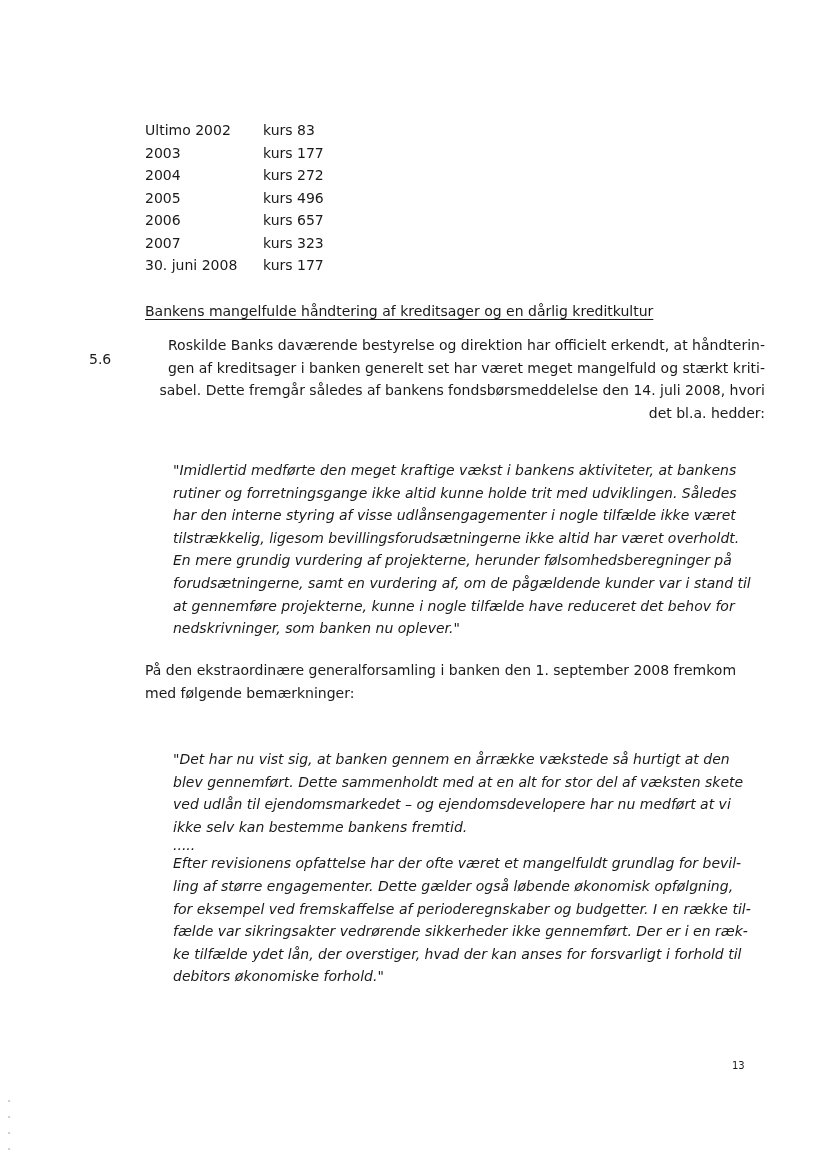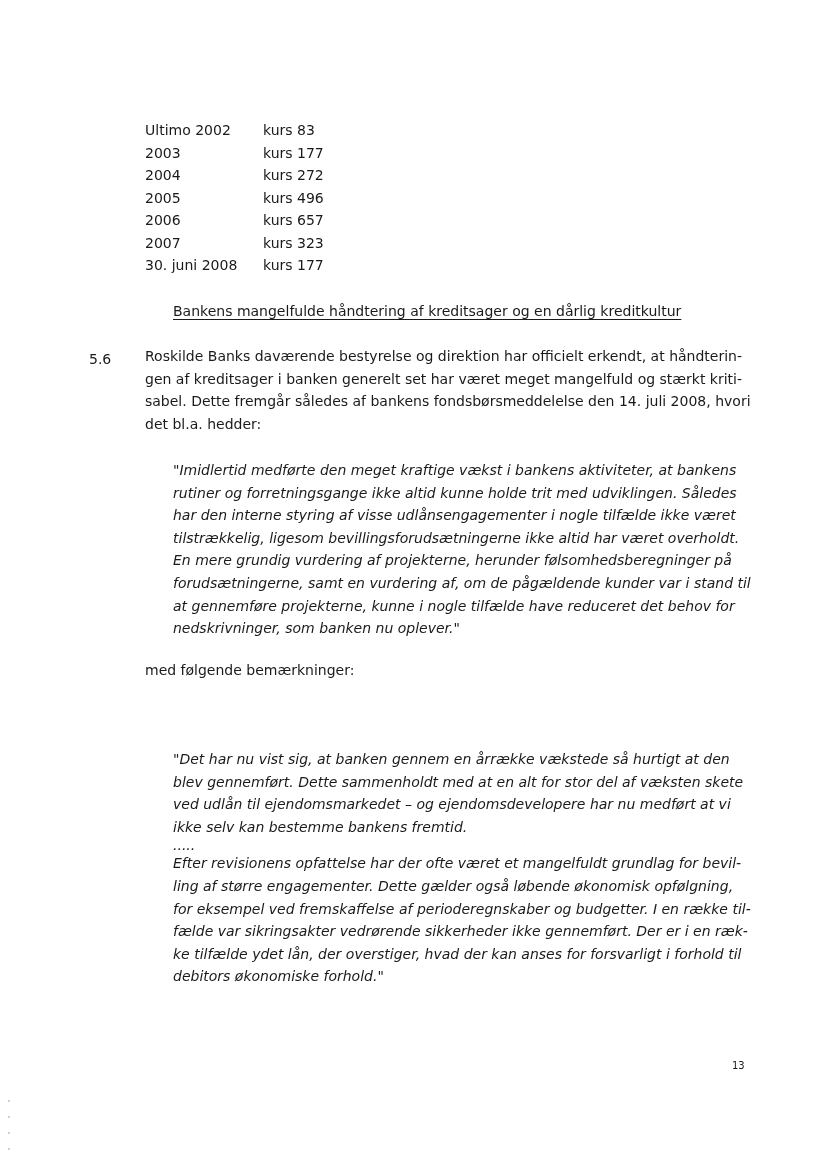--- a/index.html
+++ b/index.html
@@ -5,21 +5,21 @@
     html, body { margin: 0; padding: 0; background: #ffffff; }
     body {
       width: 826px; height: 1169px; position: relative; overflow: hidden;
       font-family: "DejaVu Sans", sans-serif; color: #1a1a1a;
     }
     .price-table { position: absolute; left: 145px; top: 119px; }
     .price-row { display: flex; height: 22.5px; font-size: 14px; line-height: 22.5px; }
     .price-year { width: 118px; }
     .section-head { position: absolute; left: 89px; top: 303px; font-size: 14px; display: flex; }
     .section-num { width: 56px; margin-top: 48px; }
-    .section-title { text-decoration: underline; text-underline-offset: 3px; margin-left: 28px; }
+    .section-title { text-decoration: underline; text-underline-offset: 3px; }
     .para { position: absolute; left: 145px; width: 620px; font-size: 14px; line-height: 22.5px; }
     .quote { position: absolute; left: 173px; width: 592px; font-size: 14px; line-height: 22.6px; font-style: italic; }
     .line { white-space: nowrap; display: block; }
     .it { font-style: italic; }
     .page-number { position: absolute; left: 732px; top: 1060px; font-size: 10px; font-weight: normal; }
     .margin-marks { position: absolute; left: 8px; top: 1100px; width: 3px; }
     .margin-marks span { display: block; width: 2px; height: 2px; background: #cfcfcf; margin-bottom: 14px; }
   </style>
 </head>
 <body>
@@ -53,39 +53,40 @@
       <span class="price-year">30. juni 2008</span>
       <span>kurs 177</span>
     </div>
 </div>
 
 <div class="section-head">
   <span class="section-num">5.6</span>
   <span class="section-title">Bankens mangelfulde håndtering af kreditsager og en dårlig kreditkultur</span>
 </div>
 
-<div class="para" style="top:345px;">
+<div class="para" style="top:334px;text-align:right;">
   <span class="line">Roskilde Banks daværende bestyrelse og direktion har officielt erkendt, at håndterin-</span>
   <span class="line">gen af kreditsager i banken generelt set har været meget mangelfuld og stærkt kriti-</span>
   <span class="line">sabel. Dette fremgår således af bankens fondsbørsmeddelelse den 14. juli 2008, hvori</span>
   <span class="line">det bl.a. hedder:</span>
 </div>
 
 <div class="quote" style="top:459px;">
   <span class="line">"Imidlertid medførte den meget kraftige vækst i bankens aktiviteter, at bankens</span>
   <span class="line">rutiner og forretningsgange ikke altid kunne holde trit med udviklingen. Således</span>
   <span class="line">har den interne styring af visse udlånsengagementer i nogle tilfælde ikke været</span>
   <span class="line">tilstrækkelig, ligesom bevillingsforudsætningerne ikke altid har været overholdt.</span>
   <span class="line">En mere grundig vurdering af projekterne, herunder følsomhedsberegninger på</span>
   <span class="line">forudsætningerne, samt en vurdering af, om de pågældende kunder var i stand til</span>
   <span class="line">at gennemføre projekterne, kunne i nogle tilfælde have reduceret det behov for</span>
   <span class="line">nedskrivninger, som banken nu oplever."</span>
 </div>
 
 <div class="para" style="top:659px;">
+  <span class="line">På den ekstraordinære generalforsamling i banken den 1. september 2008 fremkom</span>
   <span class="line">med følgende bemærkninger:</span>
 </div>
 
 <div class="quote" style="top:748px;">
   <span class="line">"Det har nu vist sig, at banken gennem en årrække vækstede så hurtigt at den</span>
   <span class="line">blev gennemført. Dette sammenholdt med at en alt for stor del af væksten skete</span>
   <span class="line">ved udlån til ejendomsmarkedet – og ejendomsdevelopere har nu medført at vi</span>
   <span class="line">ikke selv kan bestemme bankens fremtid.</span>
   <span class="line" style="line-height:14px;">.....</span>
   <span class="line">Efter revisionens opfattelse har der ofte været et mangelfuldt grundlag for bevil-</span>

